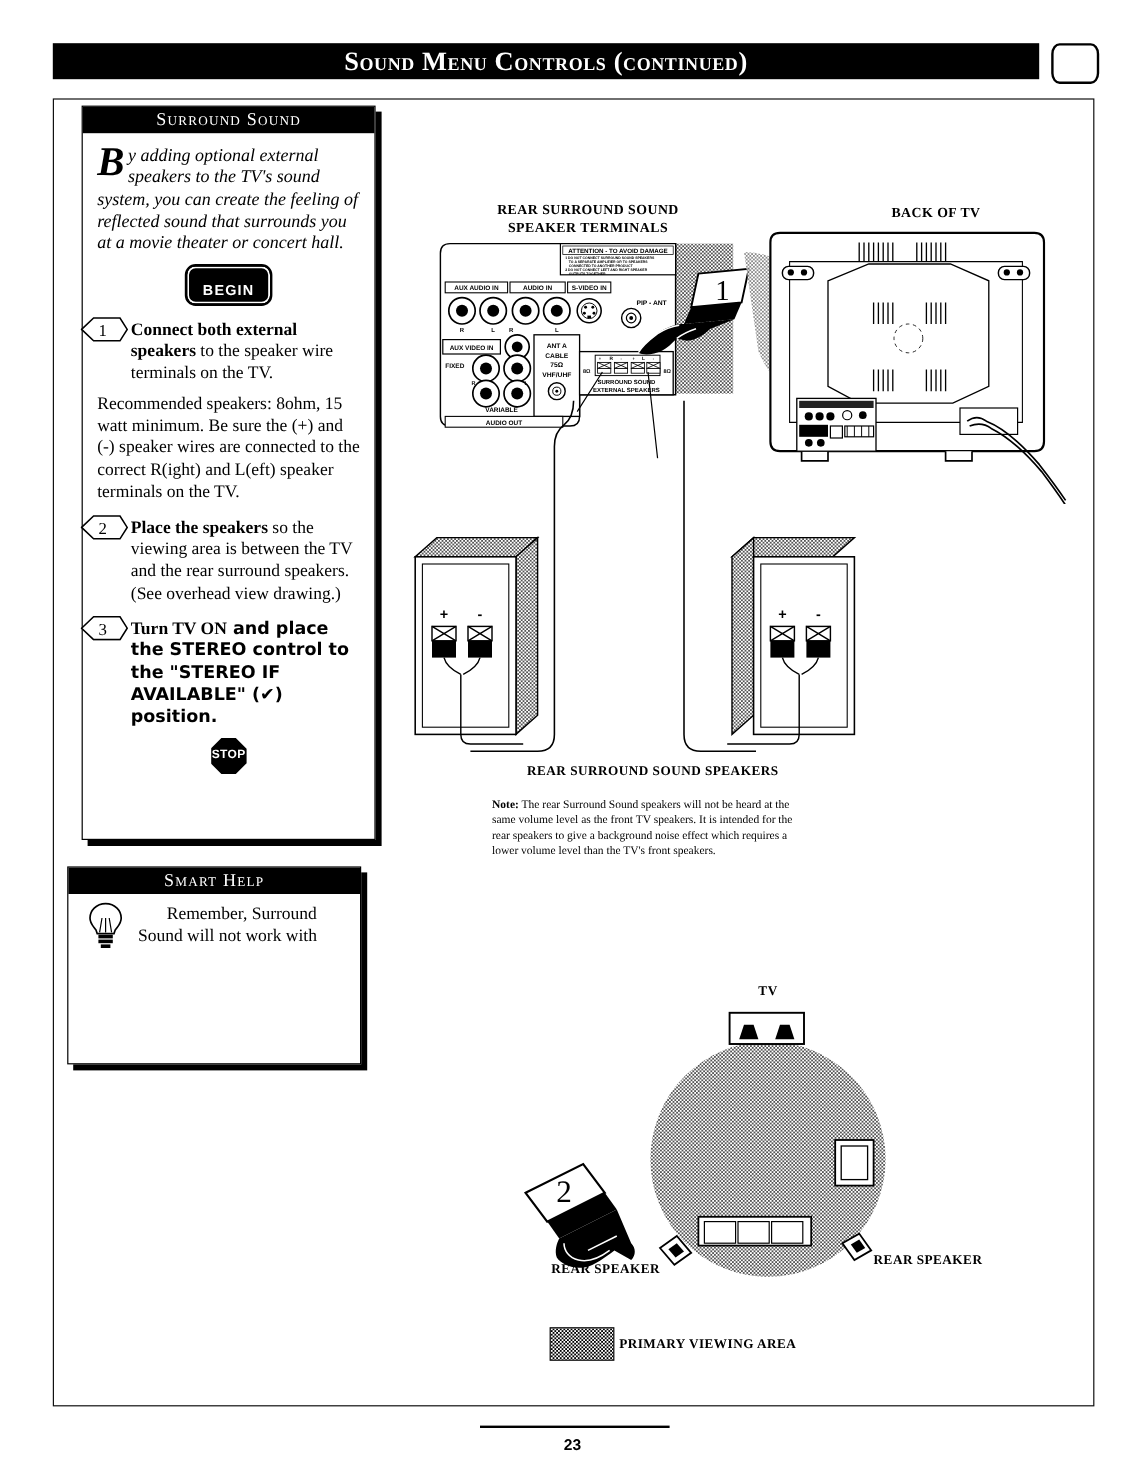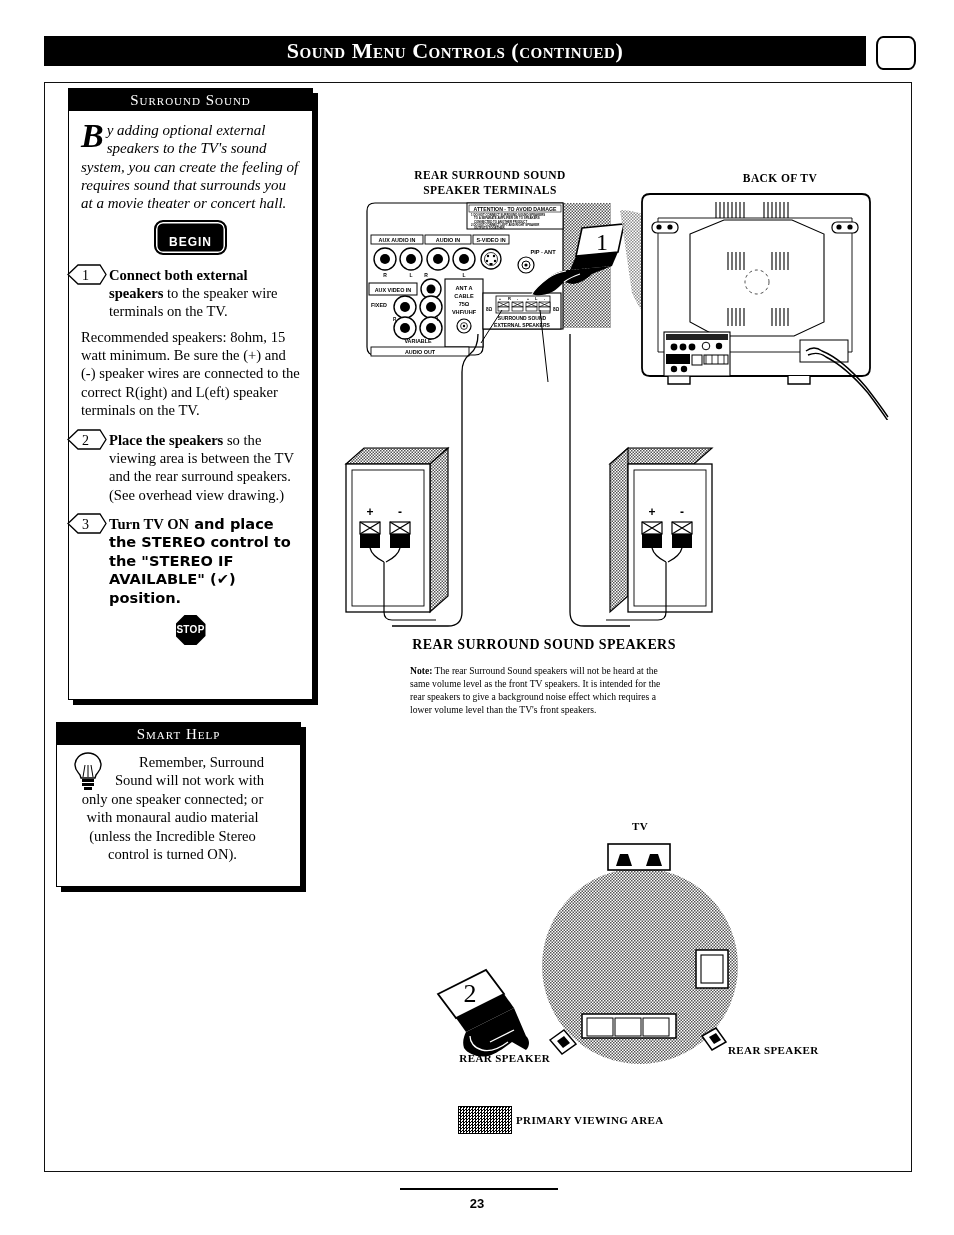--- a/index.html
+++ b/index.html
@@ -56,21 +56,21 @@
   .sh-body{padding:8px 24px 8px 12px;font-size:14.6px;line-height:1.26;}
   .sh-first{text-indent:58px;}
   .sh-second{text-indent:34px;}
 
   
   .cap{position:absolute;font-family:"Liberation Serif",serif;font-weight:700;
        text-align:center;letter-spacing:.4px;}
 
   #cap-terminals{left:380px;top:168px;width:220px;font-size:11.5px;line-height:1.28;}
   #cap-backtv{left:690px;top:172px;width:180px;font-size:11.5px;}
-  #cap-speakers{left:372px;top:637px;width:344px;font-size:14px;}
+  #cap-speakers{left:372px;top:637px;width:344px;font-size:11px;}
   #cap-tv{left:590px;top:820px;width:100px;font-size:11px;font-weight:700;}
   #cap-rear-left{left:432px;top:1052px;width:118px;font-size:11px;text-align:right;}
   #cap-rear-right{left:728px;top:1044px;width:120px;font-size:11px;text-align:left;}
   #legend-label{left:516px;top:1114px;width:240px;font-size:11px;text-align:left;font-weight:700;}
   .legend-swatch{position:absolute;left:458px;top:1106px;width:52px;height:26px;
      border:1px solid #000;
      background-image:repeating-conic-gradient(#000 0% 25%,#fff 0% 50%);
      background-size:3px 3px;}
 
   .note{position:absolute;left:410px;top:654px;width:252px;font-size:9.6px;
@@ -93,21 +93,21 @@
     <div class="banner-title">Sound Menu Controls (continued)</div>
   </div>
   <div class="tv-glyph"></div>
 
   <div class="frame"></div>
 
   <div class="box" id="surround-box">
     <div class="box-hd">Surround Sound</div>
     <div class="box-body">
 
-      <p class="intro"><span class="dropcap">B</span><span>y adding optional external speakers to the TV's sound system, you can create the feeling of requires sound that surrounds you at a movie theater or concert hall.</span></p>
+      <p class="intro"><span class="dropcap">B</span><span>y adding optional external speakers to the TV's sound system, you can create the feeling of reflected sound that surrounds you at a movie theater or concert hall.</span></p>
 
       <div class="begin-wrap">
         <span class="begin">BEGIN</span>
       </div>
 
       <div class="step">
         <svg class="num" viewBox="0 0 40 21">
           <path d="M1 10.5 L11 1 L33 1 L39 10.5 L33 20 L11 20 Z" fill="#fff" stroke="#000" stroke-width="1.3"></path>
           <text x="15" y="16" font-family="Liberation Serif, serif" font-size="14" fill="#000">1</text>
         </svg>
@@ -142,21 +142,20 @@
     <div class="sh-body" style="position:relative;">
       <svg class="bulb" viewBox="0 0 34 40">
         <path d="M17 2 C9 2 4 8 4 14 c0 5 3 7 5 10 l1 3 h14 l1 -3 c2 -3 5 -5 5 -10 C30 8 25 2 17 2 Z" fill="#fff" stroke="#000" stroke-width="1.4"></path>
         <path d="M12 26 l2 -12 M17 26 l0 -12 M22 26 l-2 -12" stroke="#000" stroke-width="1" fill="none"></path>
         <rect x="11" y="28" width="12" height="3" fill="#000"></rect>
         <rect x="11" y="32" width="12" height="3" fill="#000"></rect>
         <rect x="13" y="36" width="8" height="3" fill="#000"></rect>
       </svg>
       <p style="margin:0" class="sh-first">Remember, Surround</p>
       <p style="margin:0" class="sh-second">Sound will not work with</p>
-      <p style="margin:0">only one speaker connected; or with monaural audio material (unless the Incredible Stereo control is turned ON).</p>
     </div>
   </div>
 
   <div class="cap" id="cap-terminals">
     <div>REAR  SURROUND SOUND</div>
     <div>SPEAKER TERMINALS</div>
   </div>
   <div class="cap" id="cap-backtv">BACK OF TV</div>
   <div class="cap" id="cap-speakers">REAR SURROUND SOUND SPEAKERS</div>
 

